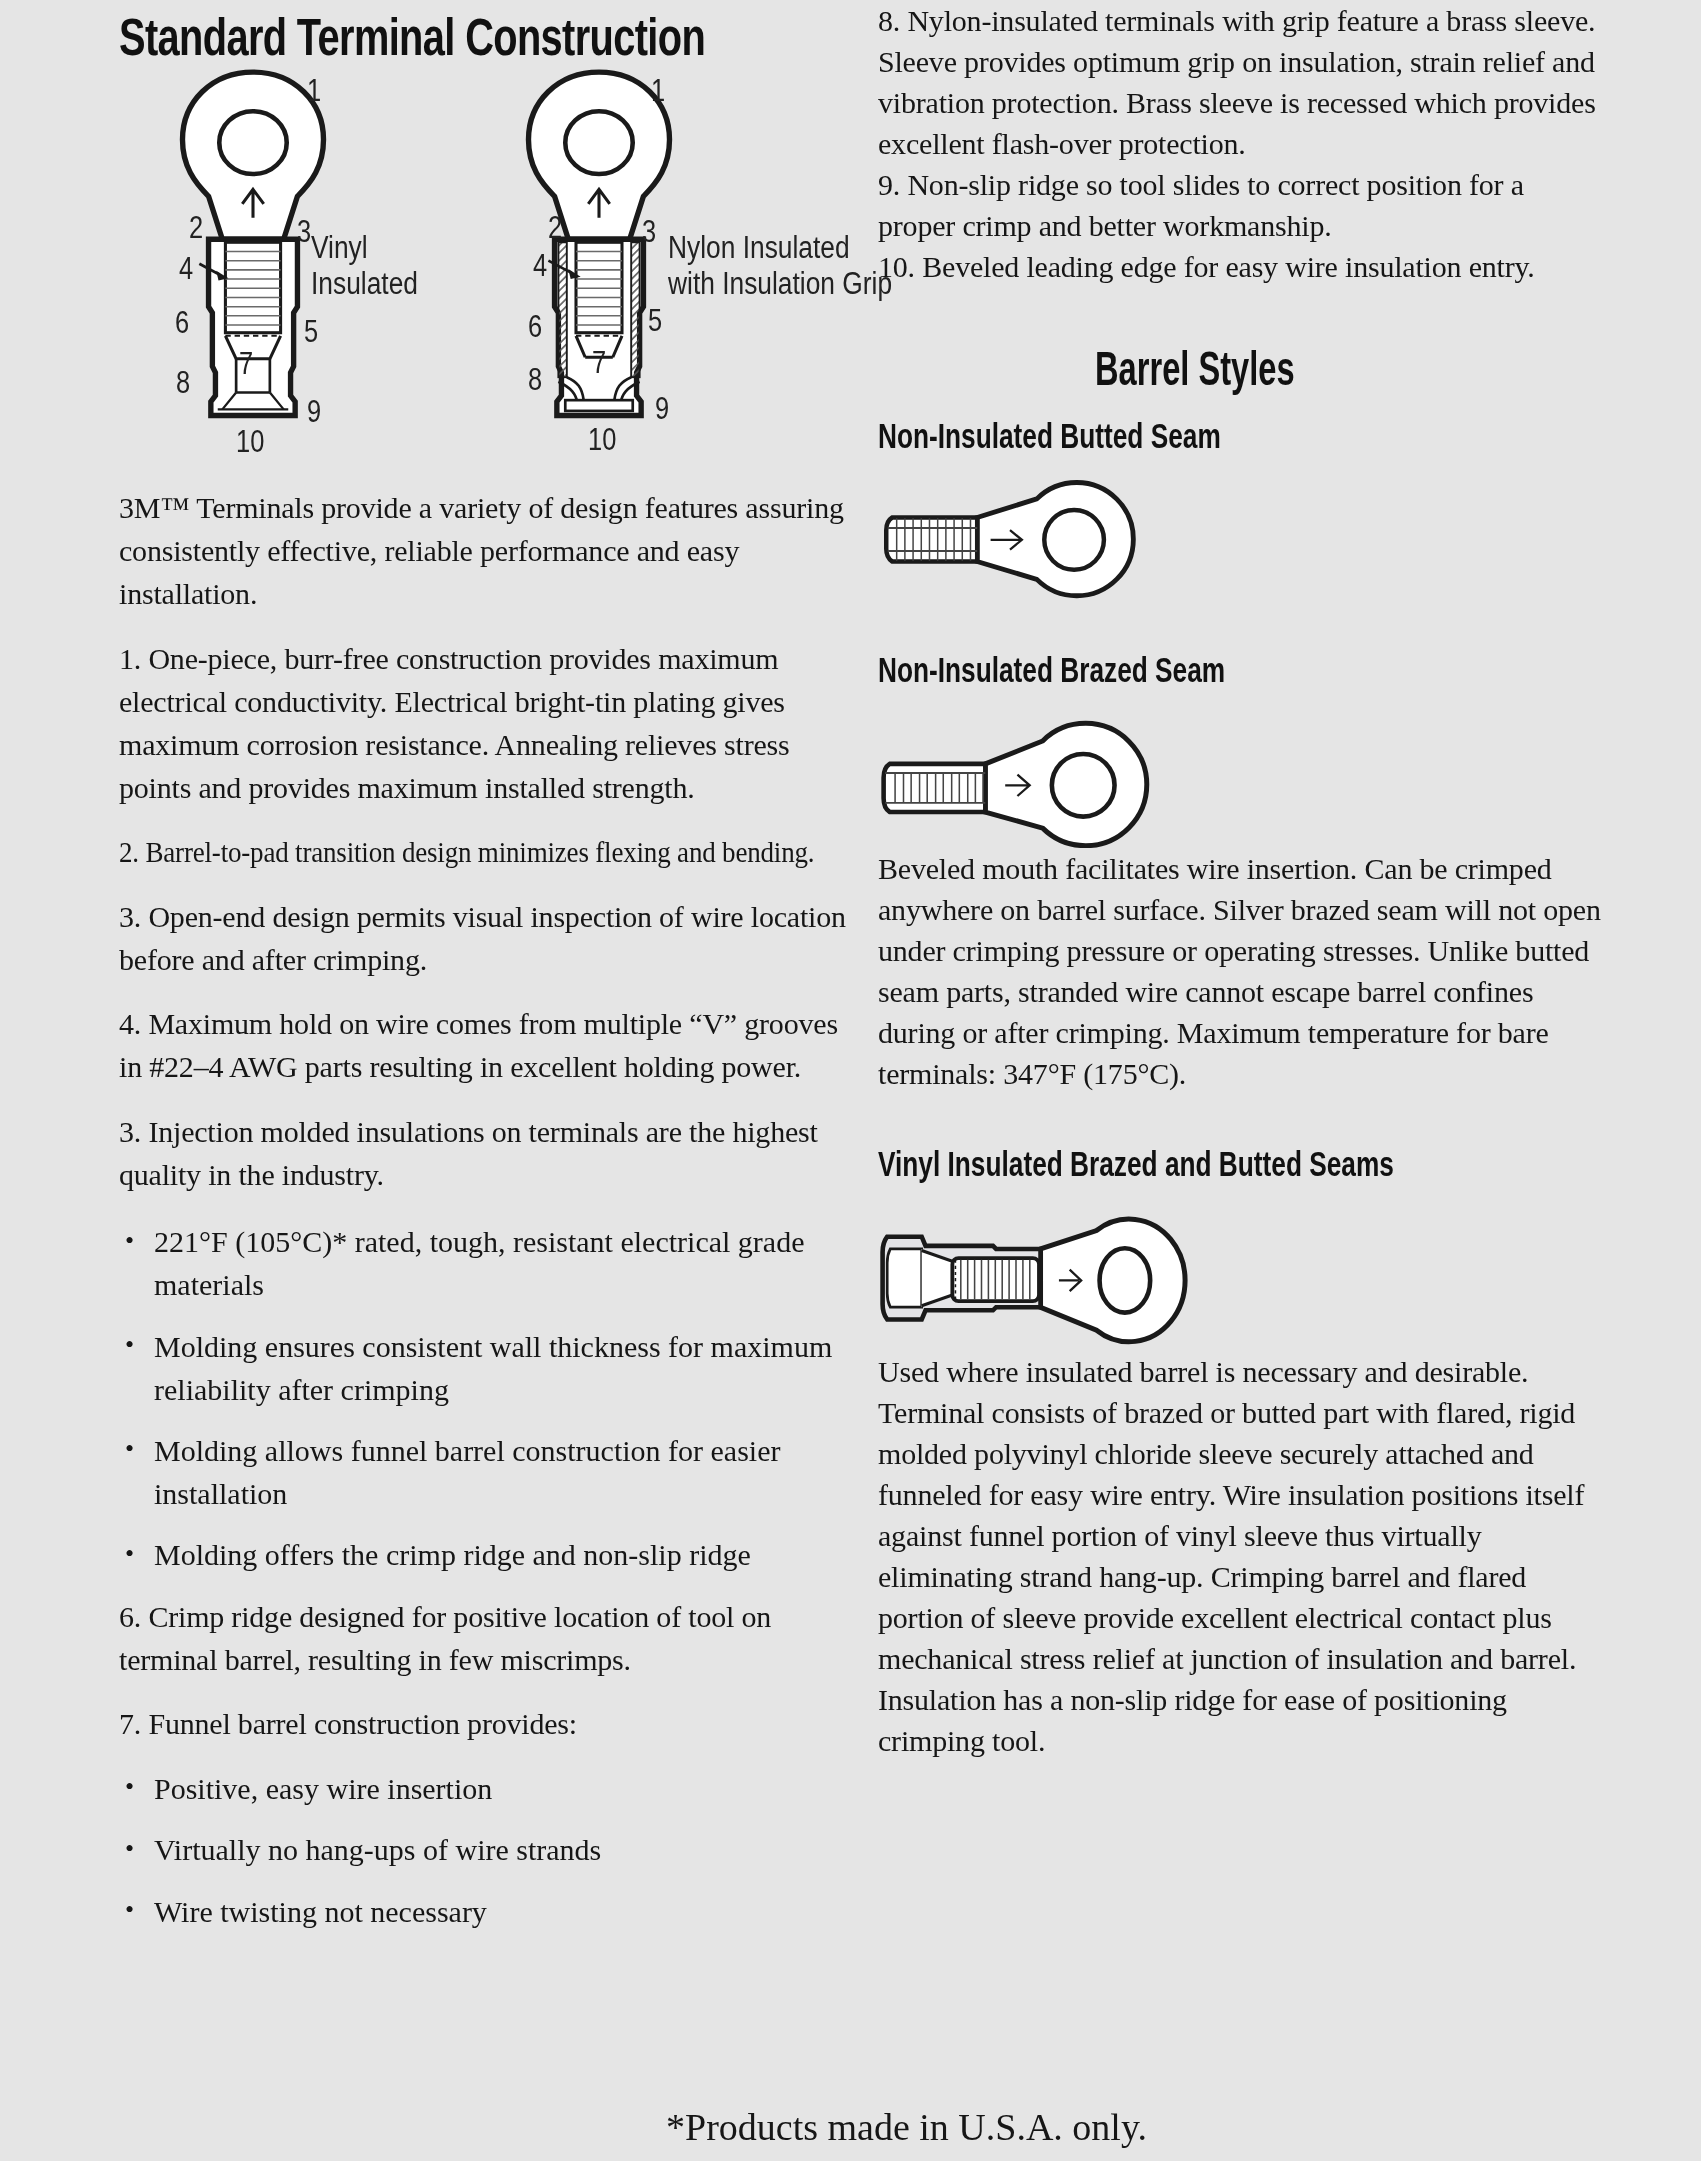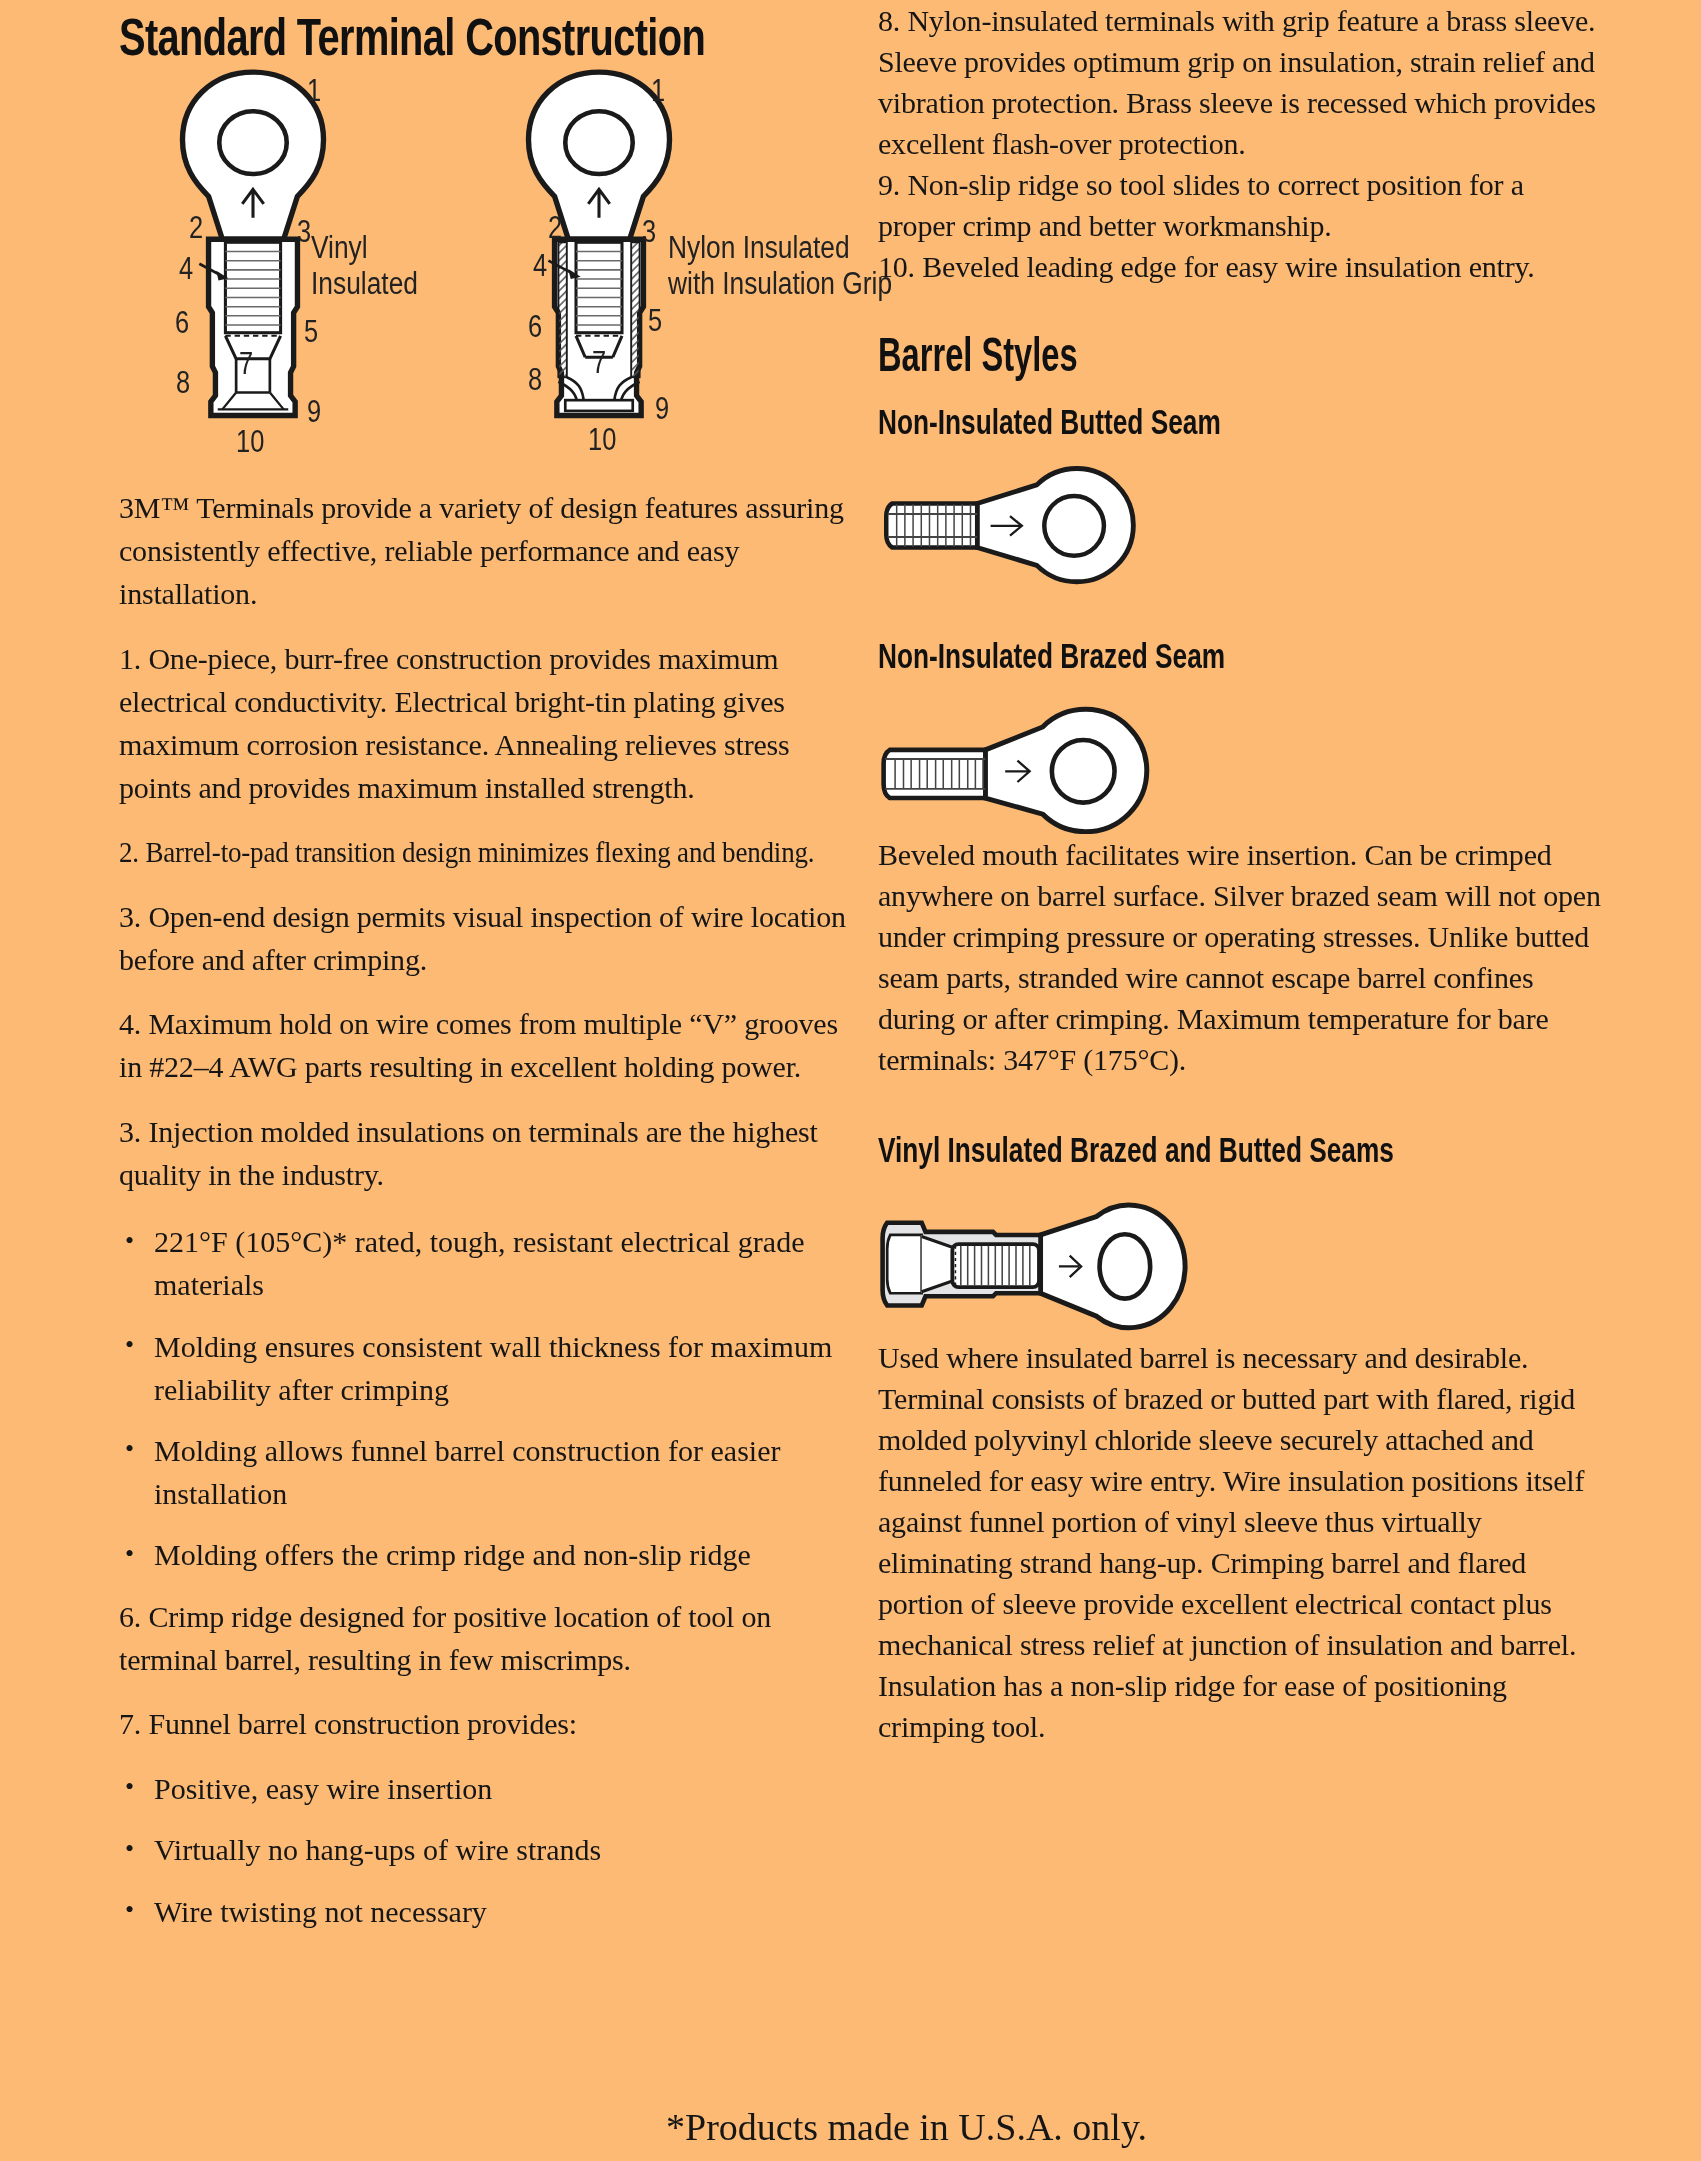--- a/index.html
+++ b/index.html
@@ -1,16 +1,16 @@
 <!DOCTYPE html>
 <html style="font-size:12.3px"><head>
 <meta charset="utf-8">
 <style>
   html,body{margin:0;padding:0;background:#fff;}
-  .page{position:relative;width:1701px;height:2161px;background:#fdba74;overflow:hidden;
+  .page{position:relative;width:1701px;height:2161px;background:#e5e5e5;overflow:hidden;
         color:#141414;font-family:"Liberation Serif",serif;}
   
   .col-left{position:absolute;left:119px;top:0;width:735px;}
   .col-right{position:absolute;left:878px;top:0;width:728px;}
   
   h1,h2,h3{margin:0;font-family:"Liberation Sans",sans-serif;font-weight:bold;color:#111;}
   h1{font-size:51px;line-height:57px;margin-top:9.2px;}
   h2{font-size:48px;line-height:51px;}
   h3{font-size:35px;line-height:38px;}
   .cx78{display:inline-block;transform:scaleX(.78);transform-origin:0 50%;white-space:nowrap;letter-spacing:-0.8px;}
@@ -22,21 +22,21 @@
   .col-right p{line-height:41px;margin-bottom:0;}
   .cond{display:inline-block;white-space:nowrap;transform:scaleX(.9);transform-origin:0 0;}
   
   .bullet{position:relative;padding-left:35px;margin:0 0 18.4px 0;font-size:30px;line-height:43px;color:#161616;}
   .bullet .b{position:absolute;left:6.1px;top:-1.5px;font-size:26px;}
   .mt8{margin-top:6.1px;}  .mt6{margin-top:4.6px;}  .mt32{margin-top:24.5px;} .mt56{margin-top:43px;}
   .mt74{margin-top:57px;}
   
   .rmt26{margin-top:20px;} .rmt30{margin-top:23px;} .rmt33{margin-top:25px;} .rmt34{margin-top:26px;}
   .rmt38{margin-top:29px;} .rmt46{margin-top:23px;} .rmt50{margin-top:50px;}
-  .rmt67{margin-top:51px;} .rmt84{margin-top:42px;}
+  .rmt67{margin-top:51px;} .rmt84{margin-top:56px;text-align:center;}
   
   .figures{position:relative;height:420px;}
   .fig{position:absolute;top:0;height:420px;}
   .fig1{left:42px;width:368px;}
   .fig2{left:374px;width:360px;}
   .fig svg{position:absolute;top:0;display:block;}
   .fig1 svg{left:0;}
   .fig2 svg{left:14px;}
   .co{position:absolute;font-family:"Liberation Sans",sans-serif;font-size:31px;line-height:31px;color:#222;
       transform:scaleX(.82);transform-origin:0 0;}

